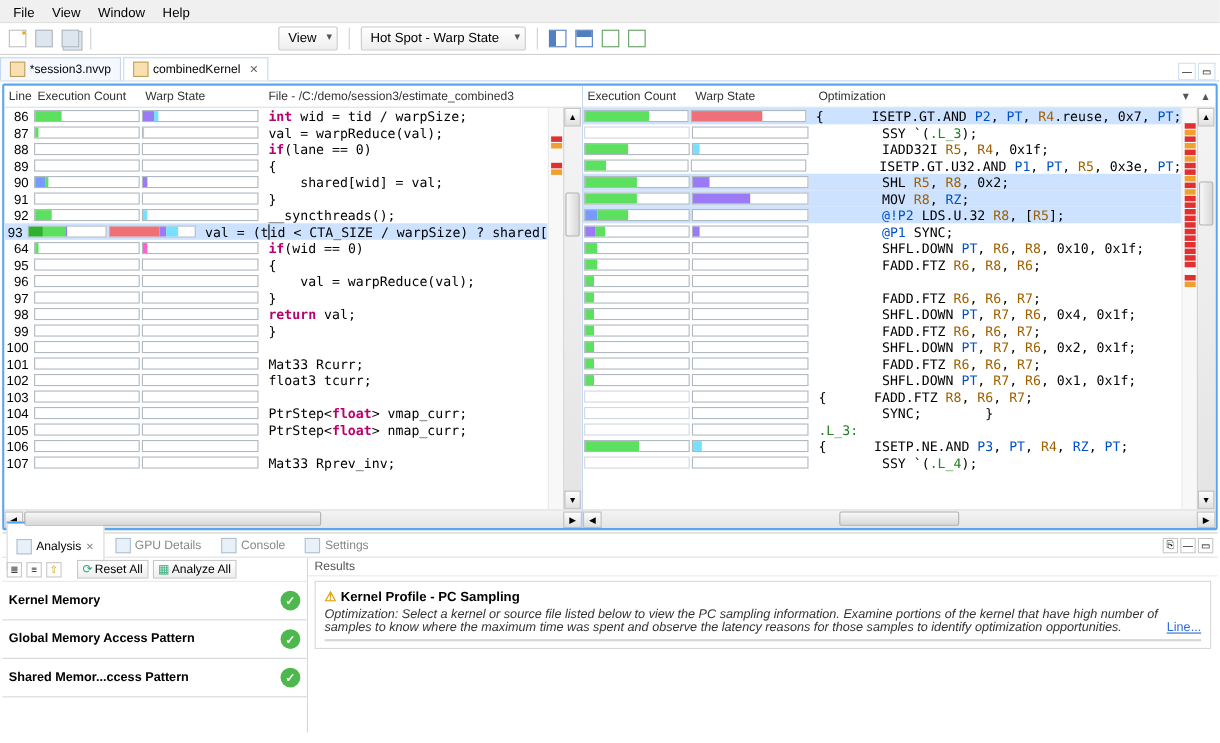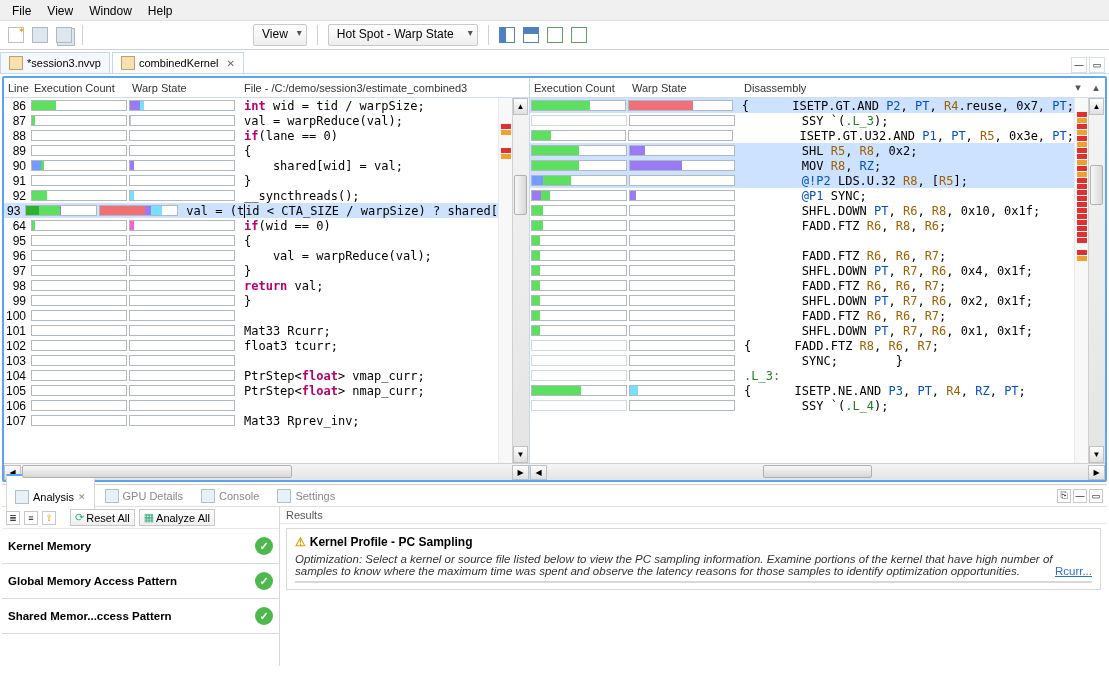--- a/index.html
+++ b/index.html
@@ -235,28 +235,29 @@
           <div class="thumb" style="left:1px;width:55%;"></div>
         </div>
         <div class="btn">▶</div>
     </div>
   </div>
 
   <div class="pane right">
     <div class="colheaders">
       <div class="ch" style="width:98px;">Execution Count</div>
       <div class="ch" style="width:112px;">Warp State</div>
-      <div class="ch" style="flex:1;">Disassembly</div>
+      <div class="ch" style="flex:1;">Optimization</div>
       <div class="dropdown-icon">▾</div>
       <div class="dropdown-icon">▴</div>
     </div>
     <div class="rows">
       <div class="row-body" id="dis-body">
           <div class="row hl"><div class="r-exec"><div class="bar-outer"><span class="bar-seg c-green" style="width: 62%;"></span></div></div><div class="r-warp"><div class="bar-outer"><span class="bar-seg c-red" style="width: 62%;"></span></div></div><div class="r-sep"><div class="red-mark" style="height: 100%;"></div></div><div class="r-dis">{      ISETP.GT.AND <span class="reg">P2</span>, <span class="reg">PT</span>, <span class="regR">R4</span>.reuse, 0x7, <span class="reg">PT</span>;</div></div>
           <div class="row"><div class="r-exec"><div class="bar-outer" style="visibility: visible; border-color: rgb(208, 216, 224);"></div></div><div class="r-warp"><div class="bar-outer" style="visibility: visible;"></div></div><div class="r-sep"></div><div class="r-dis">        SSY `(<span class="label">.L_3</span>);</div></div>
+          <div class="row"><div class="r-exec"><div class="bar-outer"><span class="bar-seg c-green" style="width: 42%;"></span></div></div><div class="r-warp"><div class="bar-outer"><span class="bar-seg c-cyan" style="width: 6%;"></span></div></div><div class="r-sep"></div><div class="r-dis">        IADD32I <span class="regR">R5</span>, <span class="regR">R4</span>, 0x1f;</div></div>
           <div class="row"><div class="r-exec"><div class="bar-outer"><span class="bar-seg c-green" style="width: 20%;"></span></div></div><div class="r-warp"><div class="bar-outer" style="visibility: visible;"></div></div><div class="r-sep"></div><div class="r-dis">        ISETP.GT.U32.AND <span class="reg">P1</span>, <span class="reg">PT</span>, <span class="regR">R5</span>, 0x3e, <span class="reg">PT</span>;</div></div>
           <div class="row hl"><div class="r-exec"><div class="bar-outer"><span class="bar-seg c-green" style="width: 50%;"></span></div></div><div class="r-warp"><div class="bar-outer"><span class="bar-seg c-purple" style="width: 14%;"></span></div></div><div class="r-sep"></div><div class="r-dis">        SHL <span class="regR">R5</span>, <span class="regR">R8</span>, 0x2;</div></div>
           <div class="row hl"><div class="r-exec"><div class="bar-outer"><span class="bar-seg c-green" style="width: 50%;"></span></div></div><div class="r-warp"><div class="bar-outer"><span class="bar-seg c-purple" style="width: 50%;"></span></div></div><div class="r-sep"><div class="red-mark" style="height: 100%;"></div></div><div class="r-dis">        MOV <span class="regR">R8</span>, <span class="reg">RZ</span>;</div></div>
           <div class="row hl"><div class="r-exec"><div class="bar-outer"><span class="bar-seg c-blue" style="width: 12%;"></span><span class="bar-seg c-green" style="width: 30%;"></span></div></div><div class="r-warp"><div class="bar-outer" style="visibility: visible;"></div></div><div class="r-sep"><div class="red-mark" style="height: 100%;"></div></div><div class="r-dis">        <span class="reg">@!P2</span> LDS.U.32 <span class="regR">R8</span>, [<span class="regR">R5</span>];</div></div>
           <div class="row"><div class="r-exec"><div class="bar-outer"><span class="bar-seg c-purple" style="width: 10%;"></span><span class="bar-seg c-green" style="width: 9%;"></span></div></div><div class="r-warp"><div class="bar-outer"><span class="bar-seg c-purple" style="width: 6%;"></span></div></div><div class="r-sep"></div><div class="r-dis">        <span class="reg">@P1</span> SYNC;</div></div>
           <div class="row"><div class="r-exec"><div class="bar-outer"><span class="bar-seg c-green" style="width: 12%;"></span></div></div><div class="r-warp"><div class="bar-outer" style="visibility: visible;"></div></div><div class="r-sep"></div><div class="r-dis">        SHFL.DOWN <span class="reg">PT</span>, <span class="regR">R6</span>, <span class="regR">R8</span>, 0x10, 0x1f;</div></div>
           <div class="row"><div class="r-exec"><div class="bar-outer"><span class="bar-seg c-green" style="width: 12%;"></span></div></div><div class="r-warp"><div class="bar-outer" style="visibility: visible;"></div></div><div class="r-sep"></div><div class="r-dis">        FADD.FTZ <span class="regR">R6</span>, <span class="regR">R8</span>, <span class="regR">R6</span>;</div></div>
           <div class="row"><div class="r-exec"><div class="bar-outer"><span class="bar-seg c-green" style="width: 8%;"></span></div></div><div class="r-warp"><div class="bar-outer" style="visibility: visible;"></div></div><div class="r-sep"></div></div>
           <div class="row"><div class="r-exec"><div class="bar-outer"><span class="bar-seg c-green" style="width: 8%;"></span></div></div><div class="r-warp"><div class="bar-outer" style="visibility: visible;"></div></div><div class="r-sep"></div><div class="r-dis">        FADD.FTZ <span class="regR">R6</span>, <span class="regR">R6</span>, <span class="regR">R7</span>;</div></div>
           <div class="row"><div class="r-exec"><div class="bar-outer"><span class="bar-seg c-green" style="width: 8%;"></span></div></div><div class="r-warp"><div class="bar-outer" style="visibility: visible;"></div></div><div class="r-sep"></div><div class="r-dis">        SHFL.DOWN <span class="reg">PT</span>, <span class="regR">R7</span>, <span class="regR">R6</span>, 0x4, 0x1f;</div></div>
@@ -378,21 +379,21 @@
     <div class="results">
       <div class="results-head">Results</div>
       <div class="results-body">
         <div class="r-panel">
           <div class="r-title">
             <span style="color:#e0a000;">⚠</span>
             <span>Kernel Profile - PC Sampling</span>
           </div>
           <div class="r-desc">
             <span>Optimization: Select a kernel or source file listed below to view the PC sampling information. Examine portions of the kernel that have high number of samples to know where the maximum time was spent and observe the latency reasons for those samples to identify optimization opportunities.</span>
-            <a class="r-more">Rcurr...</a>
+            <a class="r-more">Line...</a>
           </div>
           <div class="r-table">
           </div>
         </div>
       </div>
     </div>
   </div>
 </div>
 
 </body></html>

